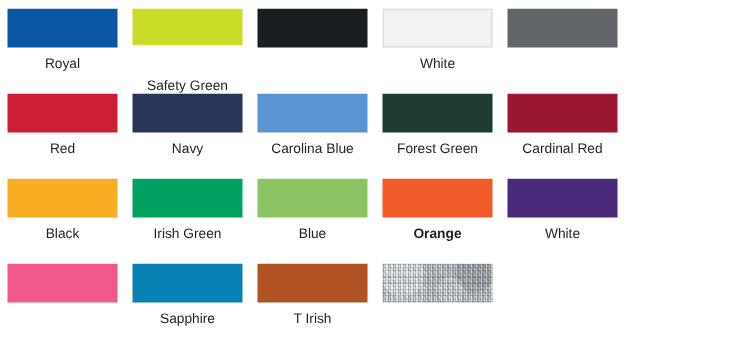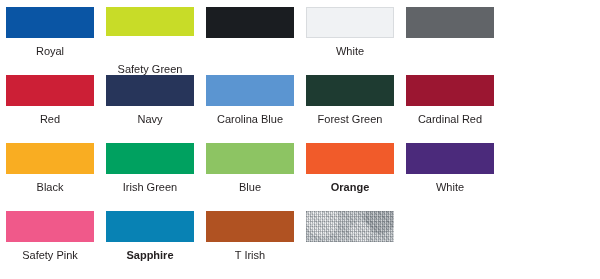--- a/index.html
+++ b/index.html
@@ -133,25 +133,24 @@
     <div class="swatch-cell">
       <div class="swatch-chip" title="Orange" style="background-color: rgb(241, 91, 42);"></div>
       <div class="swatch-label" style="color: rgb(35, 31, 32); font-weight: bold;">Orange</div>
     </div>
     <div class="swatch-cell">
       <div class="swatch-chip" title="Purple" style="background-color: rgb(75, 42, 123);"></div>
       <div class="swatch-label" style="color: rgb(35, 31, 32);">White</div>
     </div>
     <div class="swatch-cell">
       <div class="swatch-chip" title="Safety Pink" style="background-color: rgb(240, 89, 138);"></div>
-      <div class="swatch-label" style="color: rgb(35, 31, 32);">Safety Pink</div>
     </div>
     <div class="swatch-cell">
       <div class="swatch-chip" title="Sapphire" style="background-color: rgb(8, 130, 180);"></div>
-      <div class="swatch-label" style="color: rgb(35, 31, 32); font-weight: bold;">Sapphire</div>
+      <div class="swatch-label" style="color: rgb(35, 31, 32);">Sapphire</div>
     </div>
     <div class="swatch-cell">
       <div class="swatch-chip" title="T Orange" style="background-color: rgb(176, 82, 34);"></div>
       <div class="swatch-label" style="color: rgb(35, 31, 32);">T Irish</div>
     </div>
     <div class="swatch-cell">
       <div class="swatch-chip heather" title="Sport Grey" style="background-color: rgb(198, 202, 205);">
         <div class="noise"></div>
       </div>
     </div>

